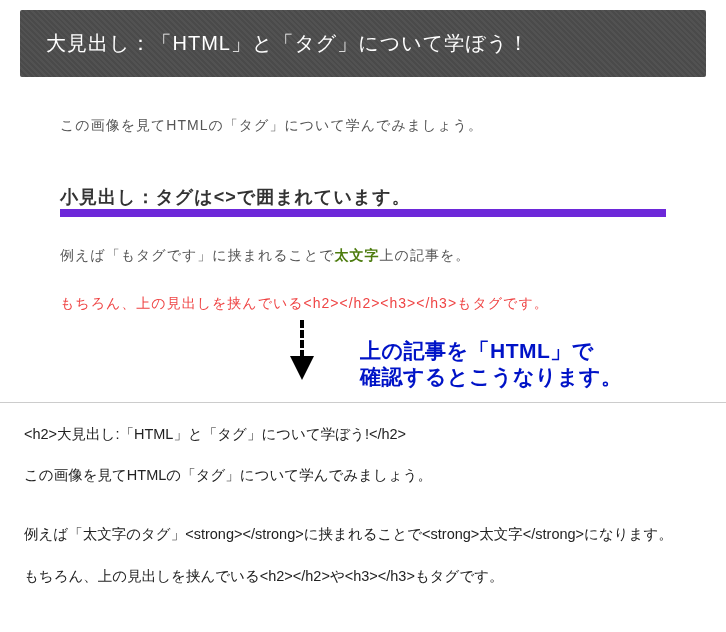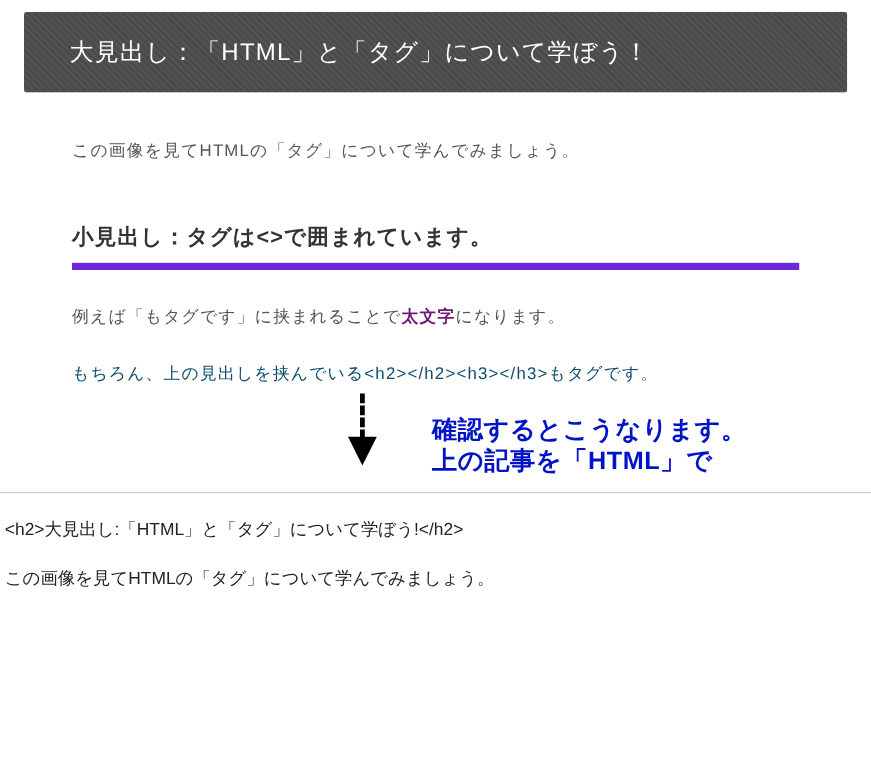--- a/index.html
+++ b/index.html
@@ -9,54 +9,53 @@
       background: #fff;
       color: #444;
     }
     .main-heading {
       background: #4a4a4a;
       background-image: repeating-linear-gradient(45deg, #4a4a4a 0, #4a4a4a 2px, #525252 2px, #525252 4px);
       color: #fff;
       font-size: 20px;
       font-weight: 500;
       letter-spacing: 1px;
-      padding: 20px 38px;
+      padding: 20px 26px;
       margin: 10px 20px 40px 20px;
       border-radius: 2px;
     }
     .content-top {
       padding: 0 60px;
     }
     .intro-text {
       font-size: 14px;
       letter-spacing: 1px;
       margin-bottom: 50px;
       color: #555;
     }
     .sub-heading {
       font-size: 18px;
       font-weight: bold;
       letter-spacing: 1px;
-      padding-bottom: 10px;
-      border-bottom: 6px solid #6d28d9;
+      border-bottom: 8px solid #6d28d9;
       margin-bottom: 30px;
       color: #333;
     }
     .para1 {
       font-size: 14px;
       letter-spacing: 1px;
       margin-bottom: 30px;
       color: #555;
     }
-    .bold { font-weight: bold; color: #701a75; }
+    .bold { font-weight: bold; color: #4d7c0f; }
     .para2 {
       font-size: 14px;
       letter-spacing: 1px;
       margin-bottom: 20px;
-      color: #0c4a6e;
+      color: #ef4444;
     }
     .arrow-row {
       position: relative;
       height: 70px;
       border-bottom: 1px solid #ccc;
       margin-bottom: 20px;
     }
     .arrow-wrap {
       position: absolute;
       left: 290px;
@@ -82,57 +81,59 @@
       left: 360px;
       top: 5px;
       color: #0013c7;
       font-weight: bold;
       font-size: 21px;
       line-height: 1.25;
       letter-spacing: 0.5px;
       white-space: nowrap;
     }
     .code-area {
-      padding: 0 4px;
+      padding: 0 24px;
       font-family: "Hiragino Kaku Gothic Pro", sans-serif;
       font-size: 14.5px;
       color: #222;
       line-height: 1.6;
     }
     .code-line { margin-bottom: 4px; }
     .code-gap { height: 32px; }
     .code-gap-sm { height: 14px; }
   </style>
 </head>
 <body>
 
 <div class="main-heading">大見出し：「HTML」と「タグ」について学ぼう！</div>
 
 <div class="content-top">
   <p class="intro-text">この画像を見てHTMLの「タグ」について学んでみましょう。</p>
 
   <h3 class="sub-heading">小見出し：タグは&lt;&gt;で囲まれています。</h3>
 
   <p class="para1">
-    <span>例えば「もタグです」に挟まれることで</span><span class="bold">太文字</span><span>になります。</span>
+    <span>例えば「もタグです」に挟まれることで</span><span class="bold">太文字</span><span>上の記事を。</span>
   </p>
 
   <p class="para2">もちろん、上の見出しを挟んでいる&lt;h2&gt;&lt;/h2&gt;&lt;h3&gt;&lt;/h3&gt;もタグです。</p>
 </div>
 
 <div class="arrow-row">
   <div class="arrow-wrap">
     <div class="dash-line"></div>
     <div class="arrow-head"></div>
   </div>
   <div class="annotation">
+    <div>上の記事を「HTML」で</div>
     <div>確認するとこうなります。</div>
-    <div>上の記事を「HTML」で</div>
   </div>
 </div>
 
 <div class="code-area">
   <div class="code-line">&lt;h2&gt;大見出し:「HTML」と「タグ」について学ぼう!&lt;/h2&gt;</div>
   <div class="code-gap-sm"></div>
   <div class="code-line">この画像を見てHTMLの「タグ」について学んでみましょう。</div>
   <div class="code-gap"></div>
+  <div class="code-line">例えば「太文字のタグ」&lt;strong&gt;&lt;/strong&gt;に挟まれることで&lt;strong&gt;太文字&lt;/strong&gt;になります。</div>
   <div class="code-gap-sm"></div>
+  <div class="code-line">もちろん、上の見出しを挟んでいる&lt;h2&gt;&lt;/h2&gt;や&lt;h3&gt;&lt;/h3&gt;もタグです。</div>
 </div>
 
 </body></html>

